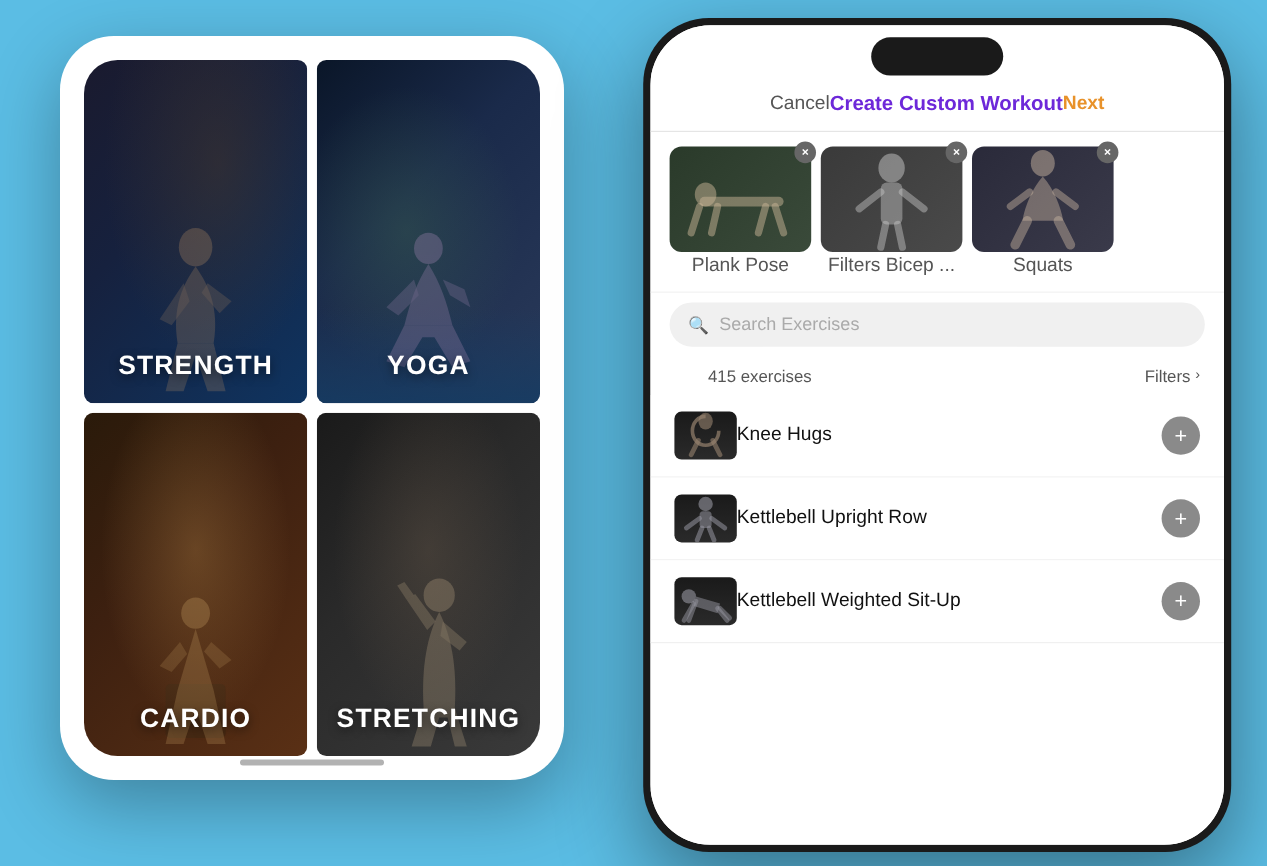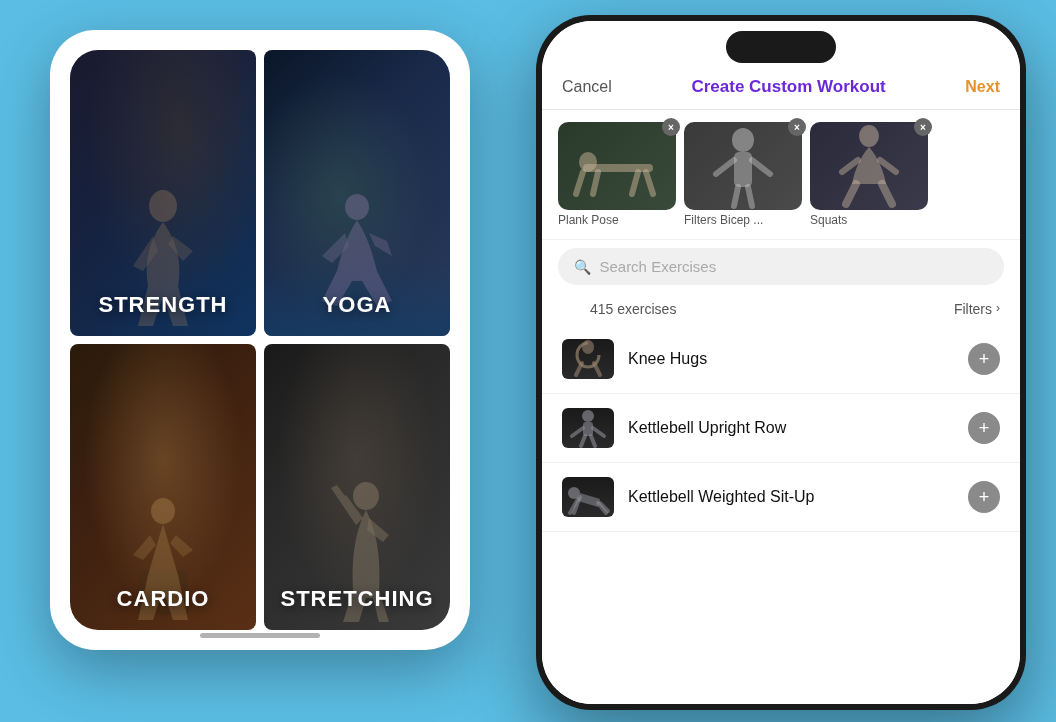--- a/index.html
+++ b/index.html
@@ -167,21 +167,21 @@
       width: 110px;
       height: 32px;
       background: #1a1a1a;
       border-radius: 20px;
       margin-bottom: 6px;
     }
 
     .nav-bar {
       display: flex;
       align-items: center;
-      justify-content: space-between;
+      justify-content: center;
       padding: 8px 20px 12px;
       background: white;
       border-bottom: 1px solid #e5e5e5;
     }
 
     .nav-cancel {
       color: #555;
       font-size: 16px;
       cursor: pointer;
     }
@@ -226,23 +226,24 @@
       background: linear-gradient(135deg, #2a3a2a 0%, #3a4a3a 100%);
     }
     .thumb-dumbbell {
       background: linear-gradient(135deg, #3a3a3a 0%, #4a4a4a 100%);
     }
     .thumb-squats {
       background: linear-gradient(135deg, #2a2a3a 0%, #3a3a4a 100%);
     }
 
     .thumb-label {
-      font-size: 12px;
+      font-size: 16px;
       color: #555;
       margin-top: 3px;
+      text-align: center;
       max-width: 118px;
       overflow: hidden;
       text-overflow: ellipsis;
       white-space: nowrap;
     }
 
     .thumb-close {
       position: absolute;
       top: -4px;
       right: -4px;
@@ -314,21 +315,20 @@
       background: white;
       overflow: hidden;
     }
 
     .exercise-item {
       display: flex;
       align-items: center;
       padding: 14px 20px;
       border-bottom: 1px solid #f0f0f0;
       background: white;
-      gap: 14px;
     }
 
     .exercise-item-thumb {
       width: 52px;
       height: 40px;
       border-radius: 6px;
       background: #2a2a2a;
       flex-shrink: 0;
       overflow: hidden;
       display: flex;

